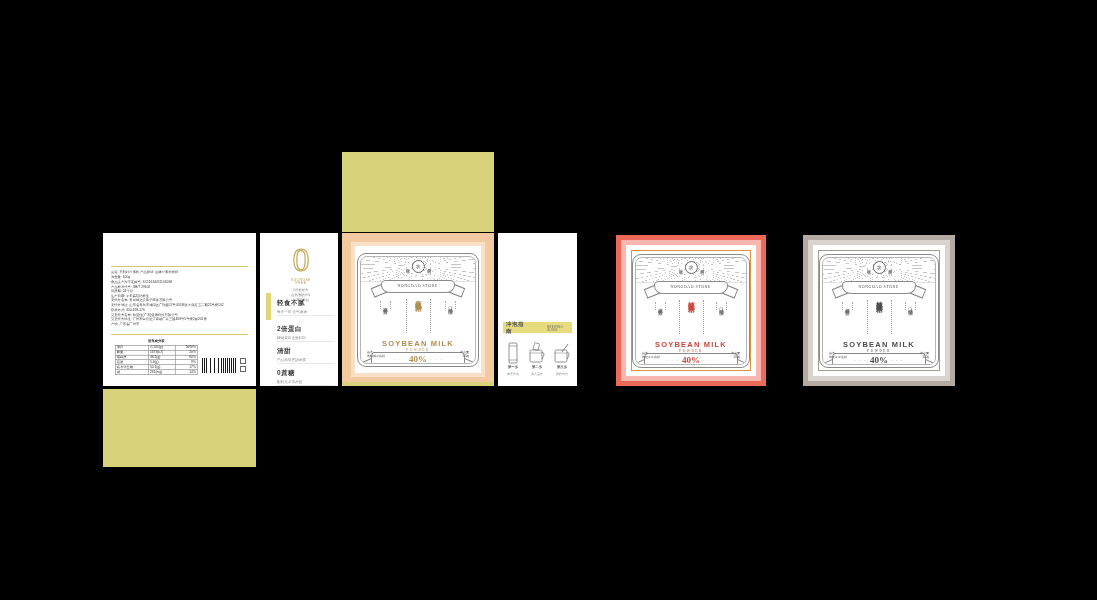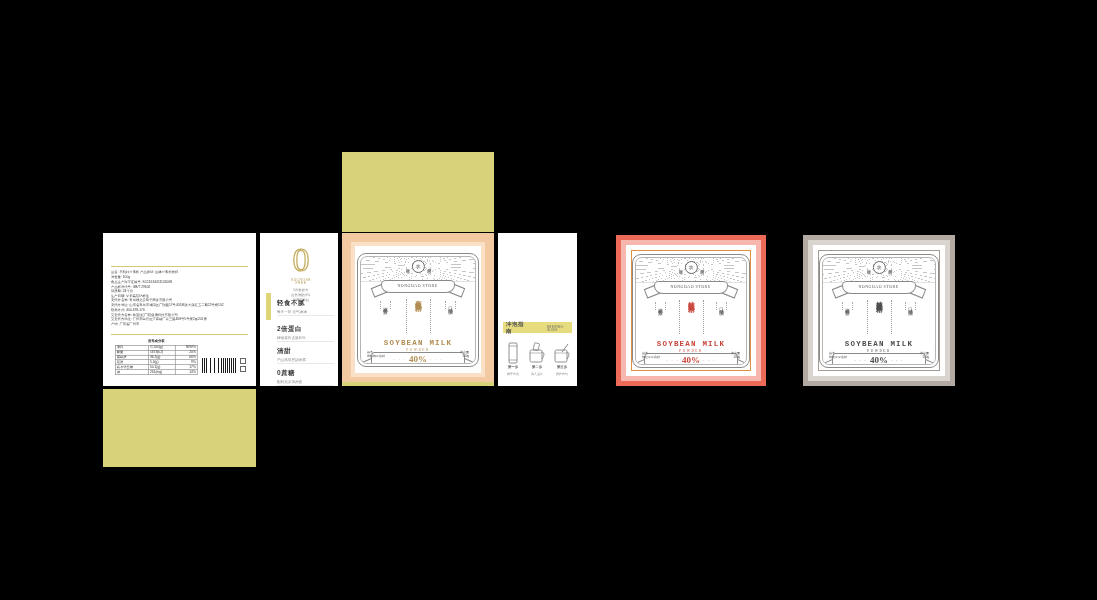--- a/index.html
+++ b/index.html
@@ -88,21 +88,21 @@
   .flag-r{right:calc(50% - 46px);transform:rotate(22deg);}
   .dotline{position:absolute;top:42px;height:34px;width:0;border-left:1px dotted #9a9a9a;}
   .dl-l{left:calc(50% - 12px);} .dl-r{left:calc(50% + 12px);}
   .side-tag{position:absolute;top:44px;writing-mode:vertical-rl;text-orientation:upright;
             font-size:4.5px;letter-spacing:1.2px;color:#555;padding:2px 2px;
             border-left:1px dotted #aaa;border-right:1px dotted #aaa;background:#fff;z-index:2;}
   .tag-l{left:19px;} .tag-r{right:19px;}
   .label-title{position:absolute;top:38px;left:50%;transform:translateX(-50%);writing-mode:vertical-rl;
                text-orientation:upright;font-family:"Liberation Serif",serif;font-weight:bold;
                font-size:6.5px;letter-spacing:1px;color:var(--accent);z-index:2;background:#fff;padding:0 1px;}
-  .product-en{position:absolute;top:82px;left:0;right:0;text-align:center;font-family:Liberation Mono, monospace;
+  .product-en{position:absolute;top:82px;left:0;right:0;text-align:center;font-family:Liberation Sans, sans-serif;
               font-weight:bold;font-size:7.5px;letter-spacing:1.2px;color:var(--accent);}
   .product-en2{position:absolute;top:91px;left:0;right:0;text-align:center;font-size:6px;transform:scale(.58);
                transform-origin:center top;letter-spacing:2.5px;color:var(--accent);font-family:"Liberation Serif",serif;}
   .ribbon{position:absolute;top:95px;left:0;right:0;height:22px;}
   .rband{position:absolute;left:50%;transform:translateX(-50%);top:0;width:92px;height:13px;background:#fff;
          border:1px solid #8a8a8a;border-radius:3px/6px;z-index:2;display:flex;align-items:center;justify-content:center;gap:3px;}
   .rdots{font-size:5px;color:var(--accent);letter-spacing:1px;line-height:1;}
   .pct{font-size:9px;font-weight:bold;font-family:"Liberation Serif",serif;color:var(--accent);line-height:1;}
   .rflag{position:absolute;width:24px;height:12px;background:#fff;border:1px solid #8a8a8a;top:5px;z-index:1;}
   .rflag-l{left:calc(50% - 56px);transform:rotate(-24deg);}

